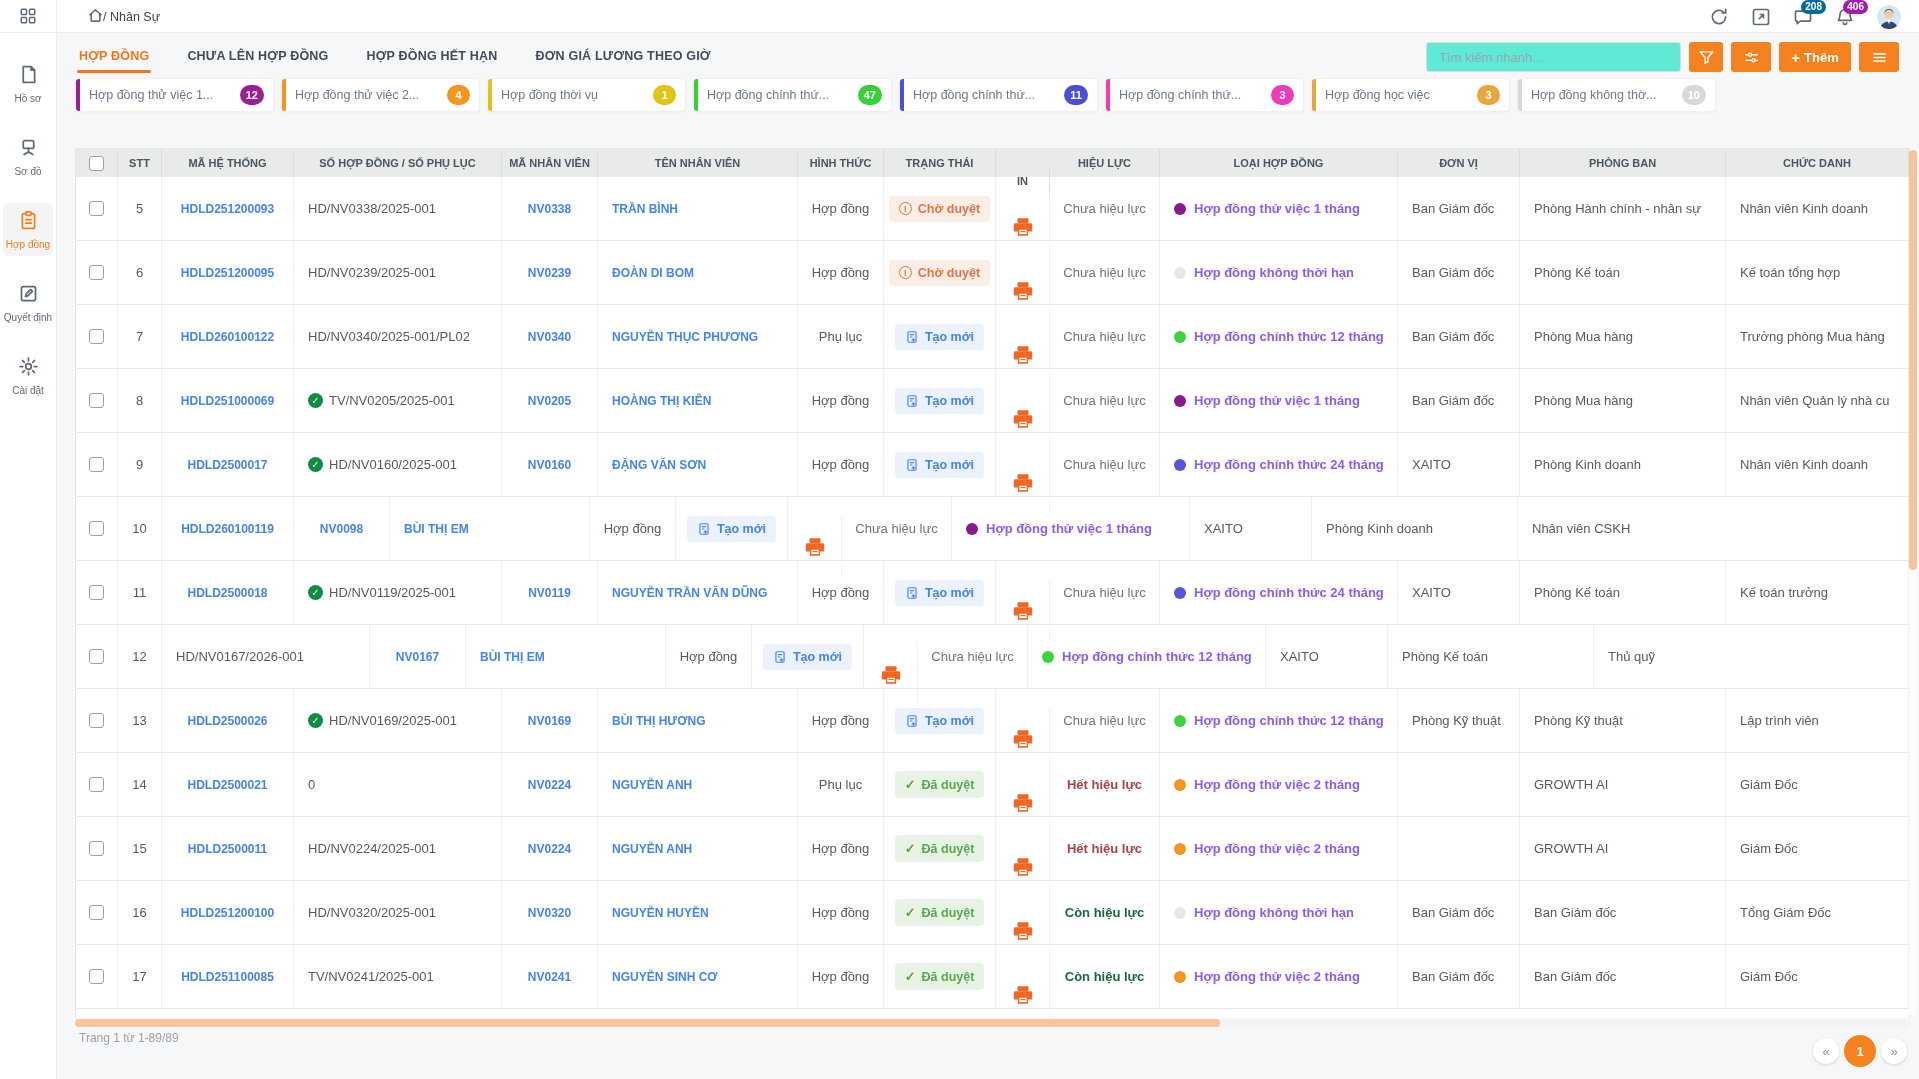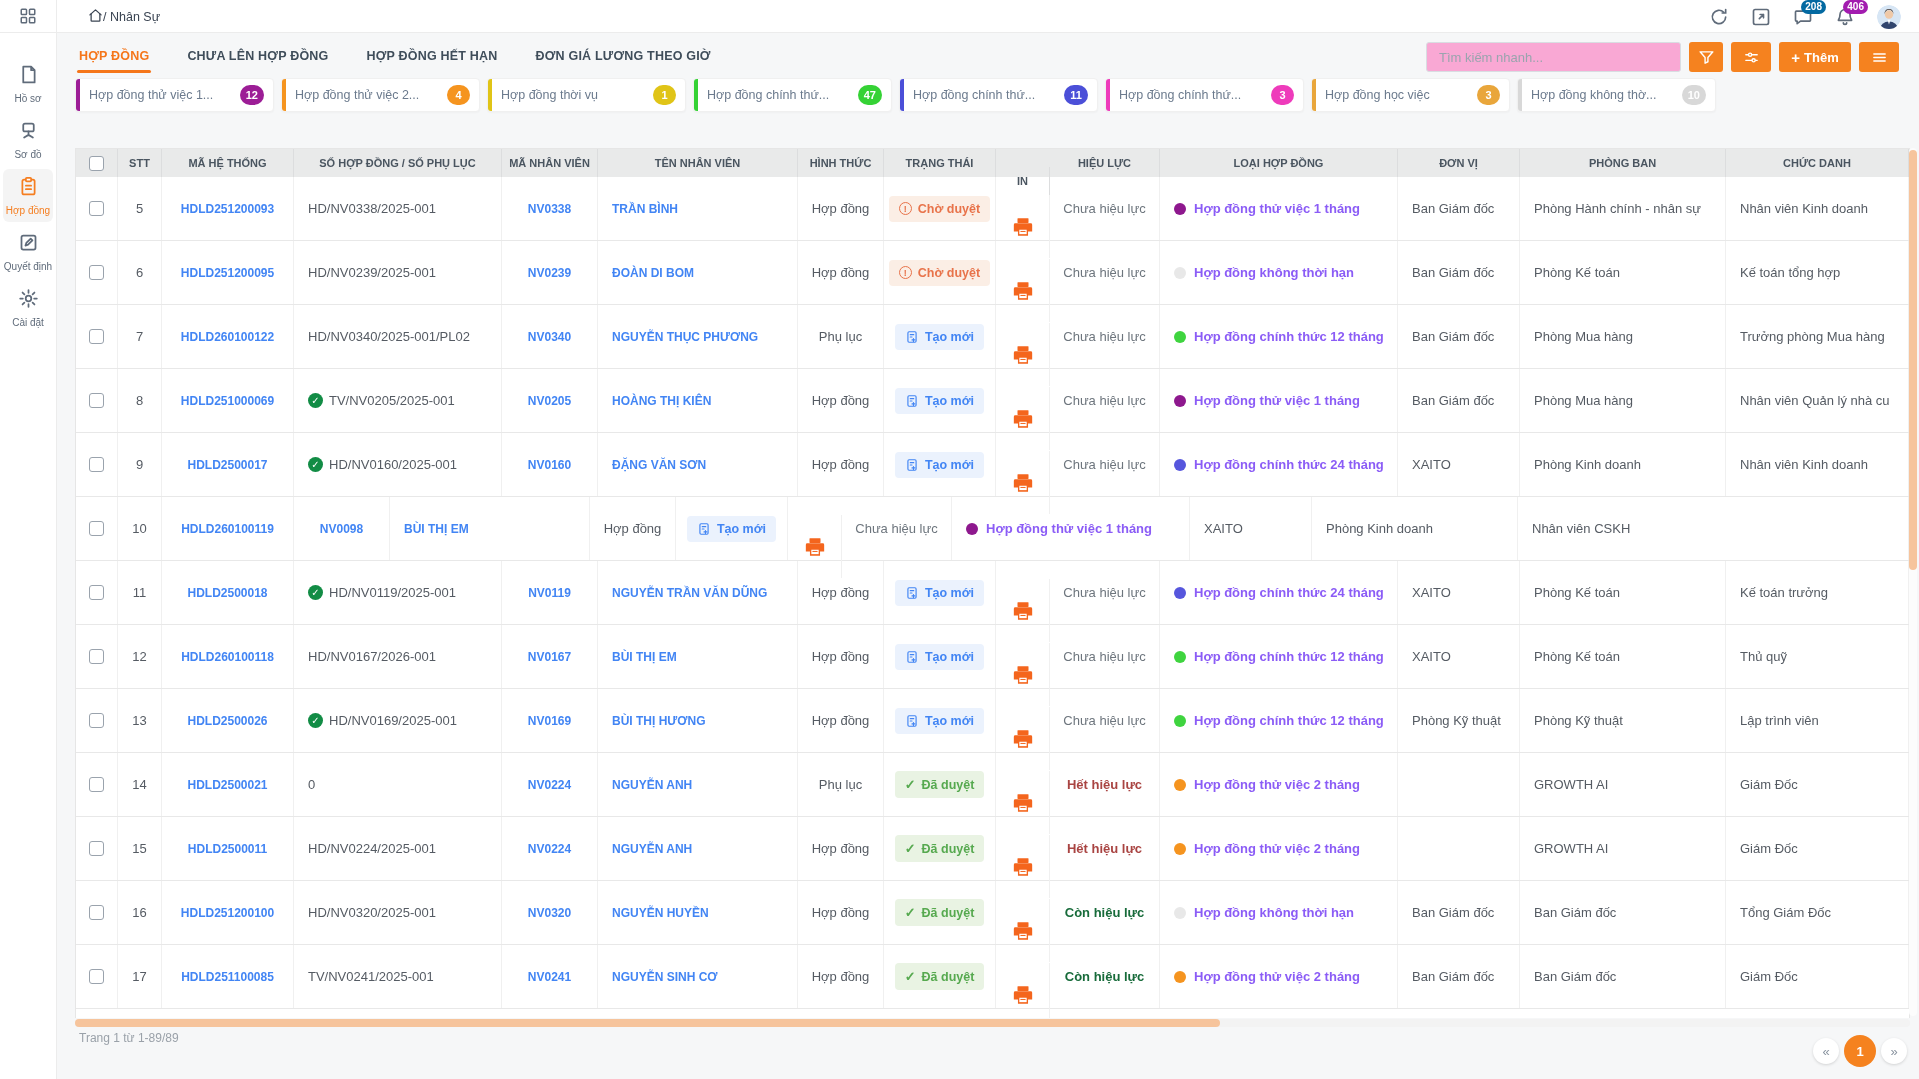--- a/index.html
+++ b/index.html
@@ -15,39 +15,39 @@
   .tico svg { width:20px; height:20px; }
   .tbadge { position:absolute; top:-7px; right:-13px; min-width:20px; padding:1px 4px; border-radius:9px; color:#fff; font-size:10px; font-weight:bold; text-align:center; line-height:12px; }
   .tbadge.mail { background:#0369a1; }
   .tbadge.bell { background:#a21caf;margin-left:48px; }
   .avatar { width:24px; height:24px; border-radius:50%; overflow:hidden; cursor:pointer; }
 
   
   .sidebar { position:absolute; left:0; top:0; width:57px; height:1079px; background:#fff; border-right:1px solid #ECECEC; z-index:7; }
   .sb-grid { height:33px; display:flex; align-items:center; justify-content:center; border-bottom:1px solid #ECECEC; cursor:pointer; }
   .sb-grid svg { width:18px; height:18px; }
-  .sb-items { padding-top:24px; display:flex; flex-direction:column; gap:3px; align-items:center; }
+  .sb-items { padding-top:24px; display:flex; flex-direction:column; gap:20px; align-items:center; }
   .sb-item { width:50px; padding:7px 0 6px; border-radius:6px; display:flex; flex-direction:column; align-items:center; gap:4px; cursor:pointer; }
   .sb-item svg { width:21px; height:21px; }
   .sb-item .sb-label { font-size:10px; color:#5F6B7A; }
   .sb-item.active { background:#F4F4F4; }
   .sb-item.active .sb-label { color:#F57E20; }
 
   
   .main { position:absolute; left:57px; top:33px; width:1862px; height:1046px; }
 
   
   .tabs { position:absolute; left:20px; top:8px; display:flex; gap:34px; }
   .tab { font-size:12.5px; font-weight:bold; color:#3F4D5A; letter-spacing:.2px; padding:8px 2px 10px; cursor:pointer; position:relative; }
   .tab.active { color:#F5761A; }
   .tab.active::after { content:""; position:absolute; left:0; right:0; bottom:0; height:3px; border-radius:2px; background:#F5761A; }
 
   
   .toolbar { position:absolute; right:20px; top:9px; display:flex; gap:8px; height:30px; }
-  .search-box { width:255px; height:30px; background:#f9a8d4; border:1px solid #D9DDE2; border-radius:3px; font-size:13px; padding:0 12px; color:#5A6470; outline:none; }
+  .search-box { width:255px; height:30px; background:#5eead4; border:1px solid #D9DDE2; border-radius:3px; font-size:13px; padding:0 12px; color:#5A6470; outline:none; }
   .search-box::placeholder { color:#9AA4AE; }
   .obtn { height:30px; background:#F5821F; border:none; border-radius:3px; color:#fff; display:flex; align-items:center; justify-content:center; cursor:pointer; }
   .obtn svg { width:17px; height:17px; }
   .btn-filter { width:34px; } .btn-sliders { width:40px; } .btn-menu { width:40px; }
   .btn-add { width:72px; font-size:13px; font-weight:bold; gap:4px; }
   .btn-add .plus { font-size:15px; font-weight:bold; }
 
   
   .chips { position:absolute; left:18px; top:45px; display:flex; gap:7px; }
   .chip { width:199px; height:34px; background:#fff; border:1px solid #F0F0F0; border-radius:4px; display:flex; align-items:center; overflow:hidden; cursor:pointer; box-shadow:0 1px 2px rgba(0,0,0,.03); }
@@ -619,23 +619,20 @@
           </div>
           <div class="cell c11">XAITO</div>
           <div class="cell c12">Phòng Kế toán</div>
           <div class="cell c13">Kế toán trưởng</div>
         </div>
         <div class="trow tbody-row">
           <div class="cell c0">
             <span class="cbx"></span>
           </div>
           <div class="cell c1">12</div>
-          <div class="cell c2">
-            <span class="link-code">HDLD260100118</span>
-          </div>
           <div class="cell c3">
             <span>HD/NV0167/2026-001</span>
           </div>
           <div class="cell c4">
             <span class="link-code">NV0167</span>
           </div>
           <div class="cell c5">
             <span class="emp-name">BÙI THỊ EM</span>
           </div>
           <div class="cell c6">Hợp đồng</div>

